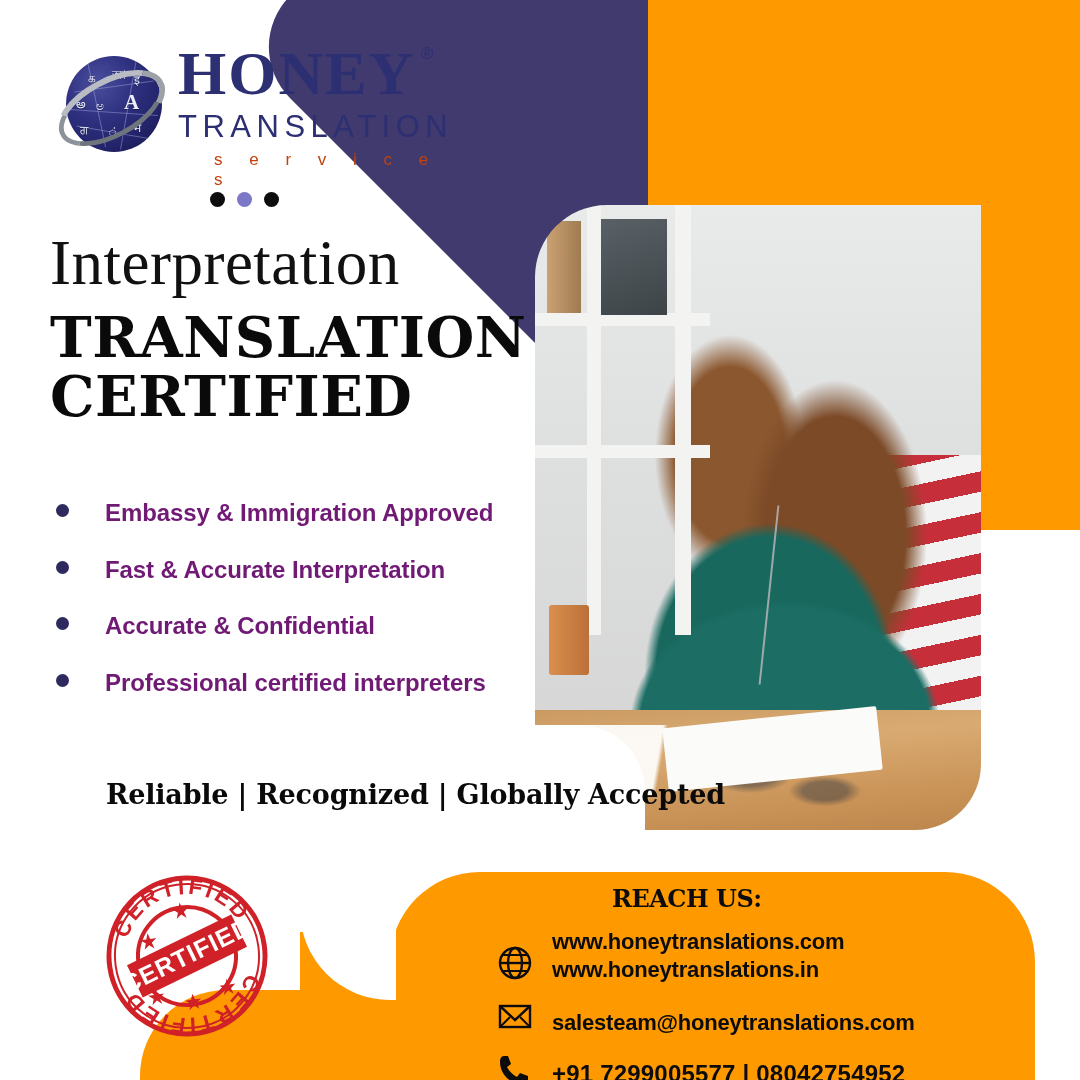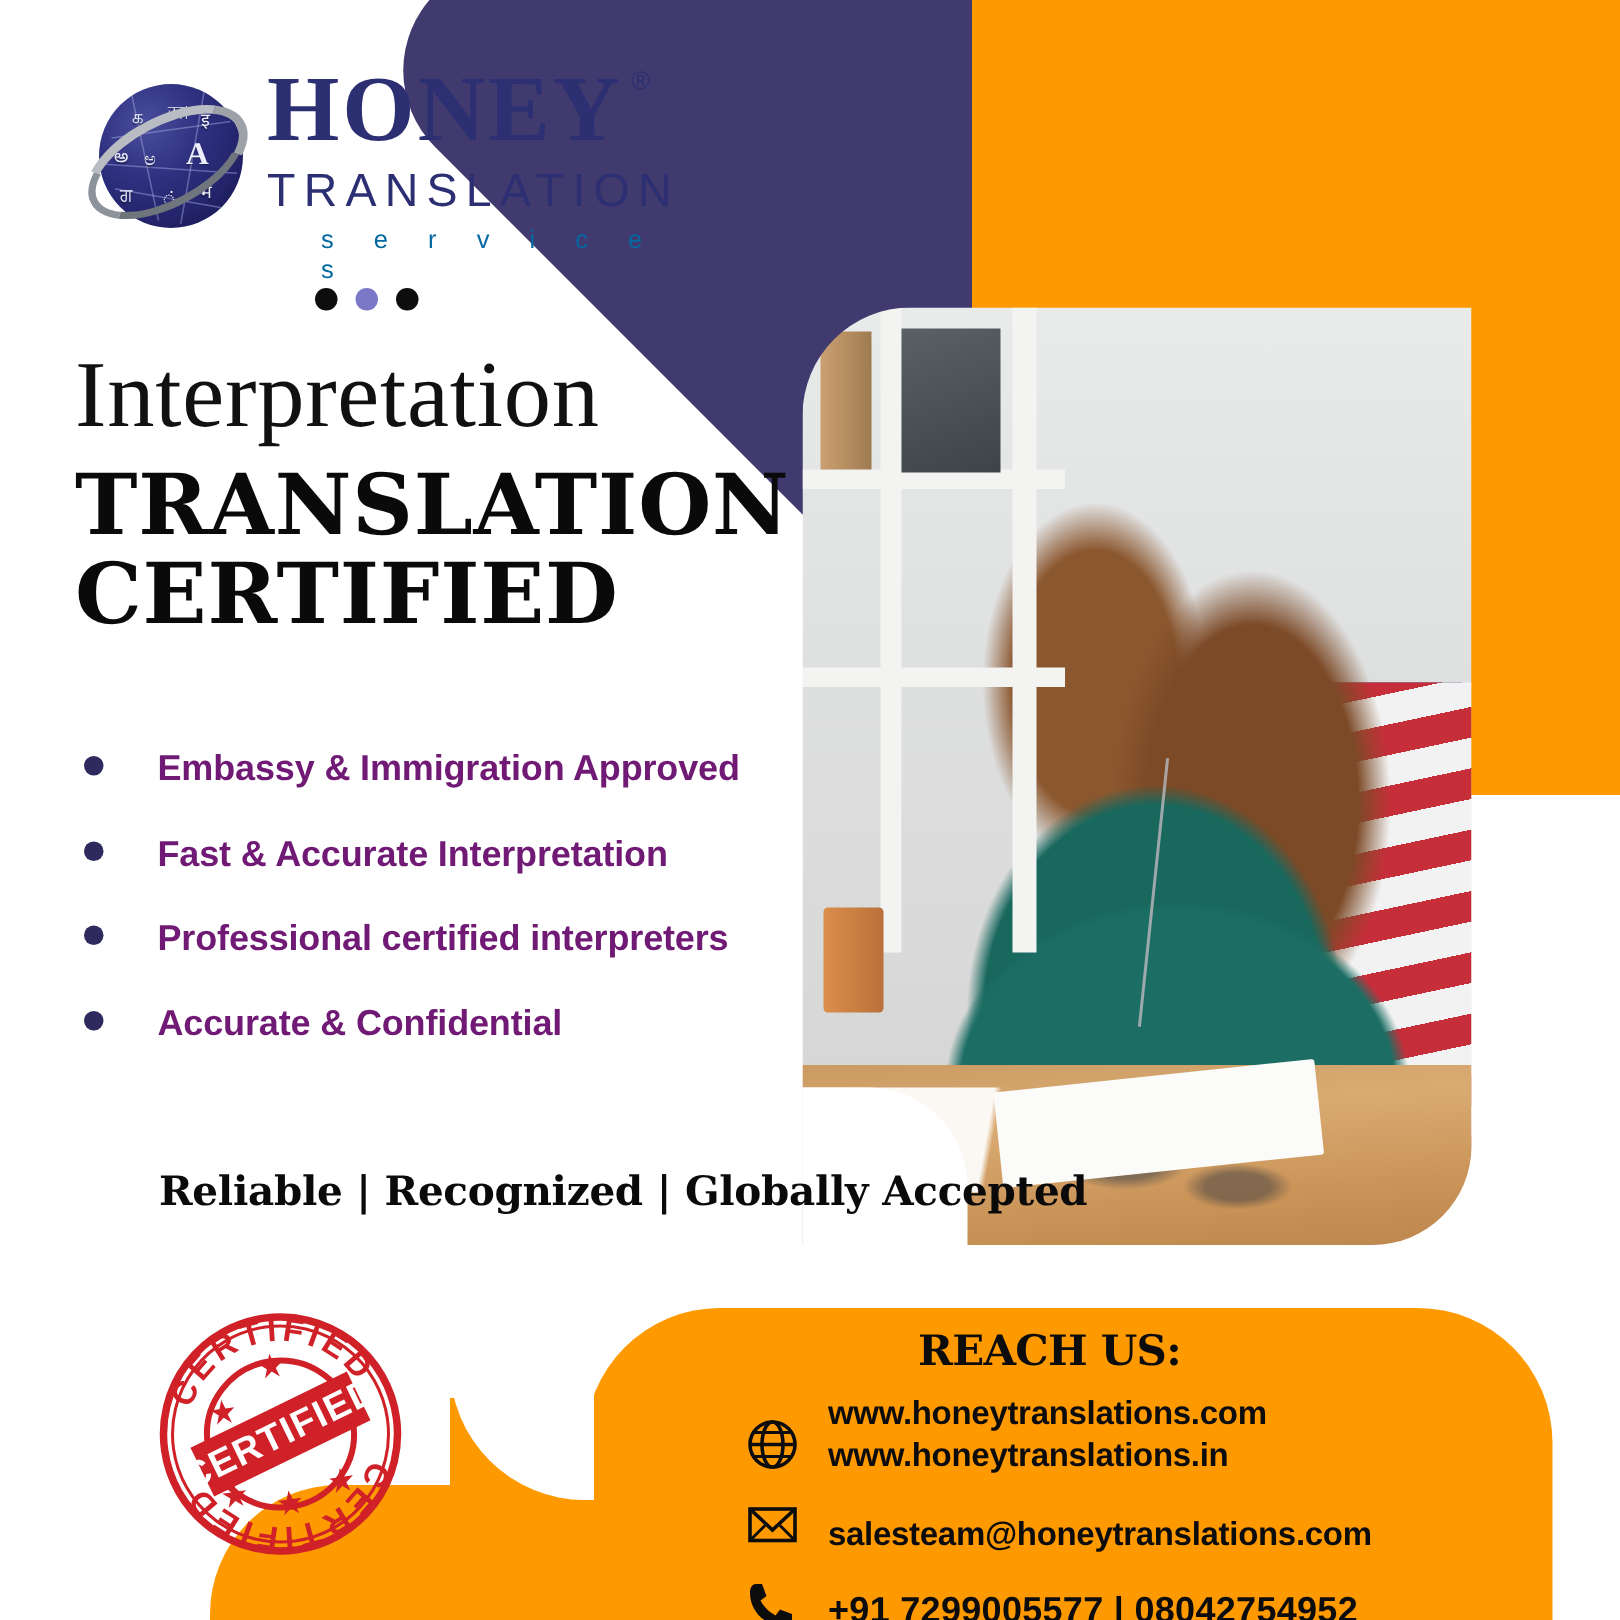--- a/index.html
+++ b/index.html
@@ -160,21 +160,21 @@
     color:#2d2f73;
   }
   .logo-translation {
     font-family:"Liberation Sans", sans-serif;
     font-size:31px; font-weight:400; letter-spacing:5.5px;
     color:#2d2f73; margin-top:6px;
   }
   .logo-services {
     font-family:"Liberation Sans", sans-serif;
     font-size:17px; font-weight:400; letter-spacing:11px;
-    color:#0369a1; margin-top:5px; padding-left:36px;
+    color:#c2410c; margin-top:5px; padding-left:36px;
   }
   .dots { position:absolute; left:210px; top:192px; display:flex; gap:12px; z-index:6; }
   .dot { width:15px; height:15px; border-radius:50%; background:#0d0d0d; }
   .dot.mid { background:#7b78c8; }
 
   
   .headline { position:absolute; left:50px; top:232px; z-index:6; }
   .h-script {
     font-family:"Liberation Serif", serif;
     font-size:63px; font-weight:400; color:#111111;
@@ -233,21 +233,21 @@
     background:#ff9900;
   }
   .banner .notch {
     position:absolute; left:300px; top:0; width:96px; height:128px;
     background:#ffffff; border-radius:0 0 0 90px;
   }
 
   .reach-title {
     position:absolute; left:612px; top:884px; z-index:8;
     font-family:"DejaVu Serif", serif;
-    font-size:28px; font-weight:700; color:#0c0c0c; letter-spacing:-.5px;
+    font-size:24px; font-weight:700; color:#0c0c0c; letter-spacing:-.5px;
   }
   .contact { position:absolute; left:494px; top:928px; z-index:8; }
   .c-row { display:flex; align-items:flex-end; margin-bottom:13px; }
   .c-ico { width:42px; flex:0 0 42px; display:flex; align-items:center; justify-content:center; }
   .c-txt {
     margin-left:16px;
     font-family:"Liberation Sans", sans-serif;
     font-size:22px; font-weight:700; color:#0c0c0c; line-height:1.25;
     letter-spacing:-.2px;
   }
@@ -323,25 +323,25 @@
     <div class="bullet-row">
       <span class="bullet-dot"></span>
       <span class="bullet-text">Embassy &amp; Immigration Approved</span>
     </div>
     <div class="bullet-row">
       <span class="bullet-dot"></span>
       <span class="bullet-text">Fast &amp; Accurate Interpretation</span>
     </div>
     <div class="bullet-row">
       <span class="bullet-dot"></span>
-      <span class="bullet-text">Professional certified interpreters</span>
+      <span class="bullet-text">Accurate &amp; Confidential</span>
     </div>
     <div class="bullet-row">
       <span class="bullet-dot"></span>
-      <span class="bullet-text">Accurate &amp; Confidential</span>
+      <span class="bullet-text">Professional certified interpreters</span>
     </div>
   </div>
 
   <div class="tagline">Reliable  |  Recognized  |  Globally Accepted</div>
 
   <div class="banner">
     <div class="bg-right"></div>
     <div class="bg-join"></div>
     <div class="bg-left"></div>
     <div class="notch"></div>

